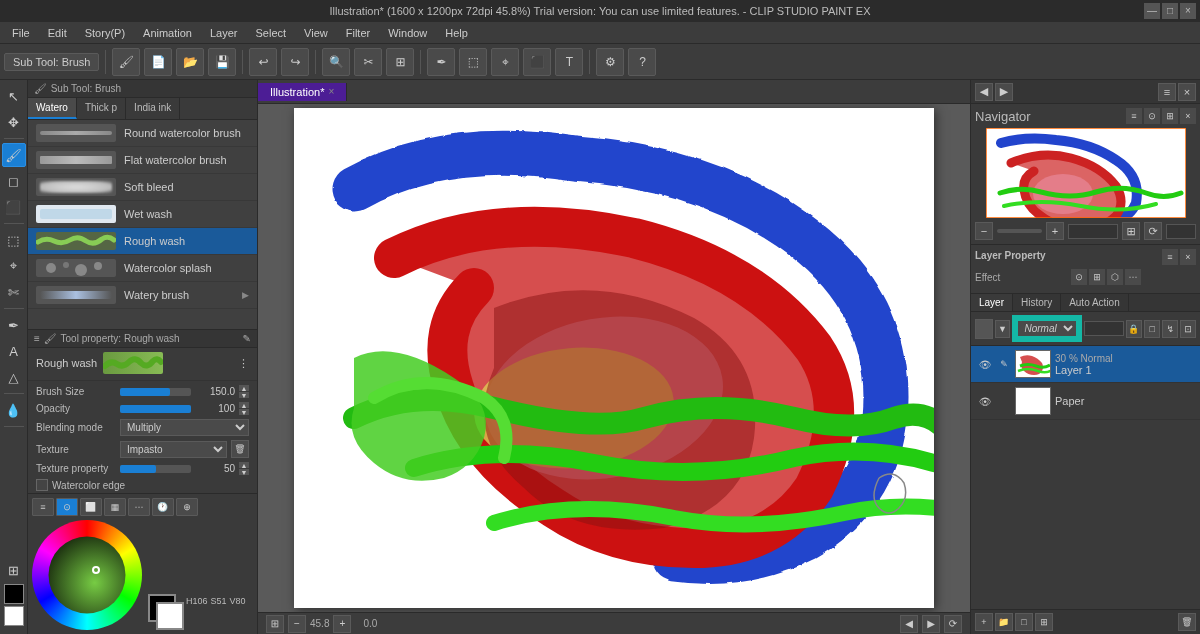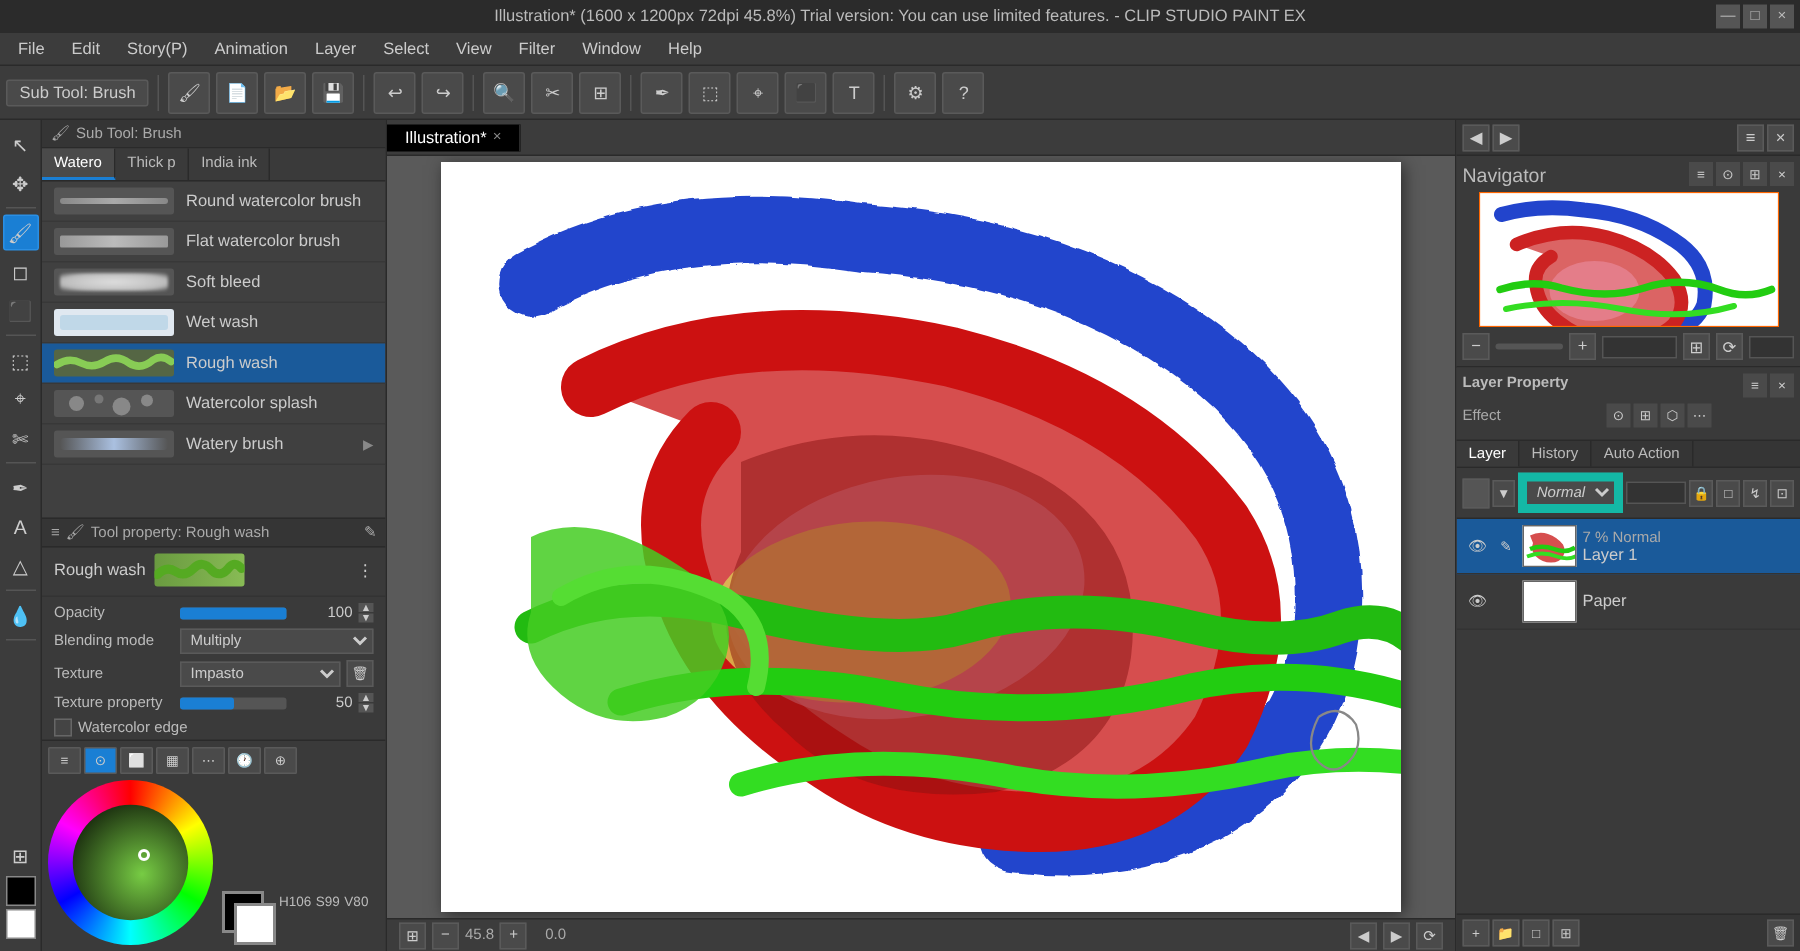--- a/index.html
+++ b/index.html
@@ -397,21 +397,21 @@
       padding: 3px 12px;
       background: #505050;
       border-right: 1px solid #2a2a2a;
       font-size: 11px;
       color: #ccc;
       cursor: pointer;
       display: flex;
       align-items: center;
       gap: 4px;
     }
-    .canvas-tab.active { background: #000000; color: #fff; justify-content: flex-end; }
+    .canvas-tab.active { background: #4c1d95; color: #fff; justify-content: flex-end; }
     .canvas-tab-close { cursor: pointer; color: #888; font-size: 10px; }
 
     #canvas-scroll-area {
       flex: 1;
       display: flex;
       align-items: center;
       justify-content: center;
       overflow: hidden;
       position: relative;
     }
@@ -855,20 +855,31 @@
         <div class="rw-swatch">
           <svg viewBox="0 0 60 22" width="60" height="22">
             <path d="M2,14 Q8,8 14,12 Q20,16 26,10 Q32,4 38,11 Q44,17 50,9 Q54,5 58,10" stroke="#55aa22" stroke-width="6" fill="none" stroke-linecap="round"></path>
           </svg>
         </div>
         <div style="margin-left:auto;">⋮</div>
       </div>
 
       <div class="watercolor-section-sep"></div>
 
+      <div class="prop-row">
+        <span class="prop-label">Brush Size</span>
+        <div class="prop-slider">
+          <div class="prop-slider-fill" style="width: 70%;"></div>
+        </div>
+        <span class="prop-value">150.0</span>
+        <div class="prop-arrows">
+          <div class="prop-arrow">▲</div>
+          <div class="prop-arrow">▼</div>
+        </div>
+      </div>
 
       <div class="prop-row">
         <span class="prop-label">Opacity</span>
         <div class="prop-slider">
           <div class="prop-slider-fill" style="width: 100%;"></div>
         </div>
         <span class="prop-value">100</span>
         <div class="prop-arrows">
           <div class="prop-arrow">▲</div>
           <div class="prop-arrow">▼</div>
@@ -927,21 +938,21 @@
           <div id="color-wheel-inner"></div>
           <div id="color-wheel-cursor"></div>
         </div>
         <div class="color-swatches">
           <div class="fg-bg-swatch">
             <div class="fg-swatch" style="background:#000;"></div>
             <div class="bg-swatch" style="background:#fff;"></div>
           </div>
           <div class="color-values">
             <span>H<span>106</span></span>
-            <span>S<span>99</span></span>
+            <span>S<span>51</span></span>
             <span>V<span>80</span></span>
           </div>
         </div>
       </div>
     </div>
   </div>
 
   <div id="canvas-container">
 
     <div id="canvas-tab-bar">
@@ -1105,21 +1116,21 @@
           <div class="layer-edit-btn">✎</div>
           <div class="layer-thumb">
             <svg viewBox="0 0 36 28" width="36" height="28">
               <rect width="36" height="28" fill="white"></rect>
               <path d="M 4 6 Q 10 3 16 5 Q 22 7 26 12 Q 28 16 26 20 Q 24 24 18 24 Q 12 24 8 20 Q 4 16 6 11 Z" fill="#cc2222" fill-opacity="0.8"></path>
               <path d="M 4 15 Q 12 12 20 15 Q 28 18 34 14" stroke="#22cc11" stroke-width="3" fill="none"></path>
               <path d="M 2 20 Q 12 16 22 20 Q 30 23 36 19" stroke="#33dd22" stroke-width="2.5" fill="none"></path>
             </svg>
           </div>
           <div class="layer-info">
-            <div class="layer-percentage">7 % Normal</div>
+            <div class="layer-percentage">30 % Normal</div>
             <div class="layer-name">Layer 1</div>
           </div>
         </div>
 
         <div class="layer-item">
           <div class="layer-vis-btn">👁</div>
           <div class="layer-edit-btn" style="visibility:hidden;"></div>
           <div class="layer-thumb" style="background:#fff;">
             <svg viewBox="0 0 36 28" width="36" height="28">
               <rect width="36" height="28" fill="white"></rect>

